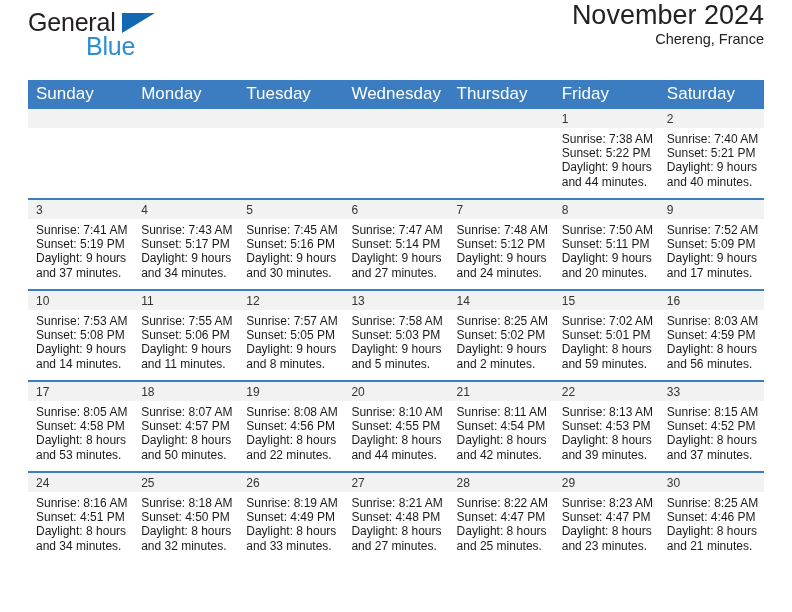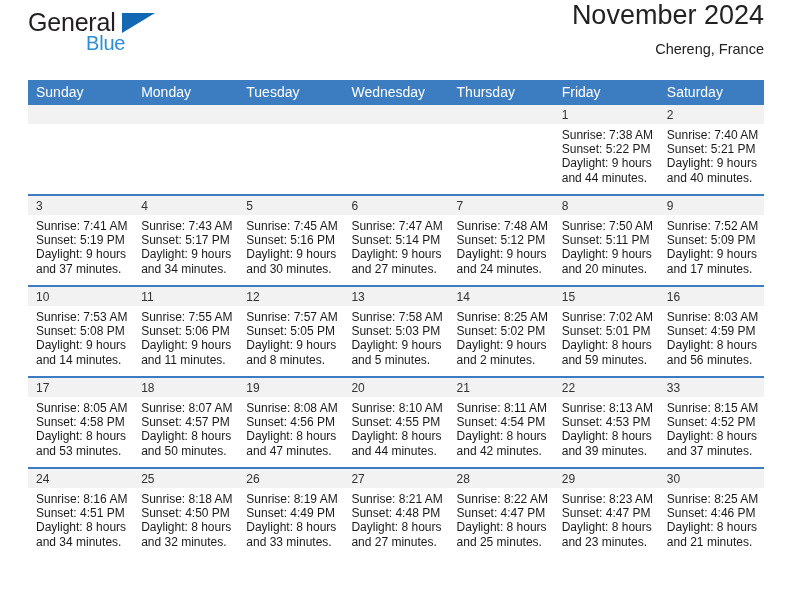--- a/index.html
+++ b/index.html
@@ -43,21 +43,21 @@
     top: 0px;
     font-size: 25px;
     letter-spacing: -0.2px;
     color: #231f20;
     font-family: "Liberation Sans", sans-serif;
   }
   .brand-blue {
     position: absolute;
     left: 58px;
     top: 24px;
-    font-size: 20px;
+    font-size: 25px;
     letter-spacing: -0.2px;
     color: #2b8fd4;
     font-family: "Liberation Sans", sans-serif;
   }
   .brand-triangle {
     position: absolute;
     left: 94px;
     top: 5px;
     width: 0;
     height: 0;
@@ -71,35 +71,35 @@
   .cal-title {
     font-size: 27px;
     font-weight: normal;
     color: #222222;
     line-height: 1.15;
     white-space: nowrap;
   }
   .cal-sub {
     font-size: 14.5px;
     color: #222222;
-    margin-top: 10px;
+    margin-top: 0;
     white-space: nowrap;
   }
 
   
   .cal {
     width: 736px;
     border-collapse: collapse;
     table-layout: fixed;
     margin-top: 6px;
   }
   .cal th {
     background: #3b7dc0;
     color: #ffffff;
-    font-size: 14px;
+    font-size: 17px;
     font-weight: normal;
     text-align: left;
     padding: 4px 0 5px 8px;
     border: none;
   }
   .weekrow > td {
     padding: 0;
     vertical-align: top;
     border-top: 2px solid #3b7dc0;
     height: 89px;
@@ -426,21 +426,21 @@
               </div>
             </div>
           </td>
           <td>
             <div class="cell">
               <div class="daynum">19</div>
               <div class="events">
                 <div>Sunrise: 8:08 AM</div>
                 <div>Sunset: 4:56 PM</div>
                 <div>Daylight: 8 hours</div>
-                <div>and 47 minutes.</div>
+                <div>and 22 minutes.</div>
               </div>
             </div>
           </td>
           <td>
             <div class="cell">
               <div class="daynum">20</div>
               <div class="events">
                 <div>Sunrise: 8:10 AM</div>
                 <div>Sunset: 4:55 PM</div>
                 <div>Daylight: 8 hours</div>

